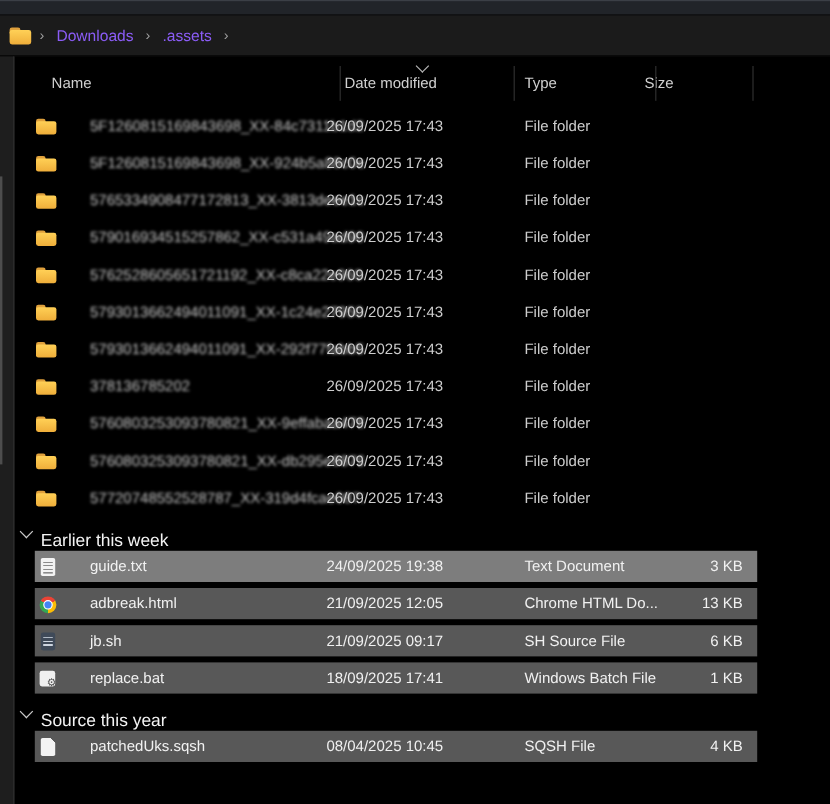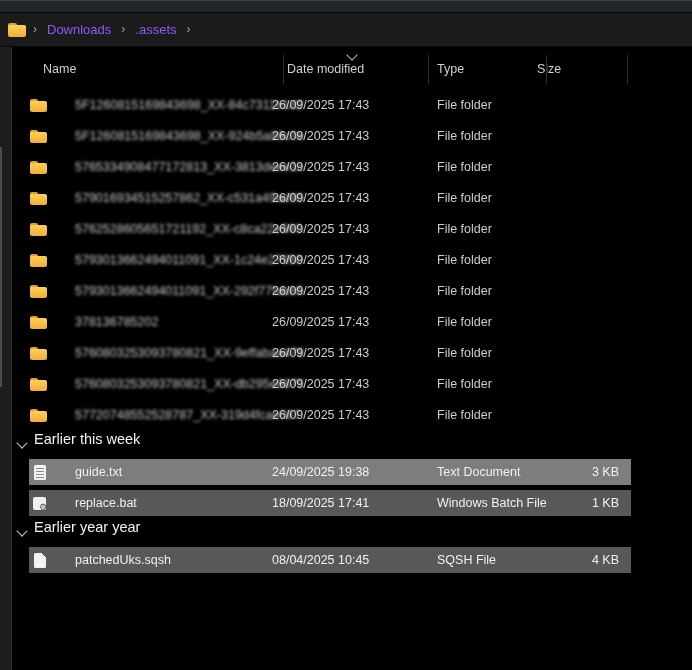--- a/index.html
+++ b/index.html
@@ -71,21 +71,21 @@
   .sh-ico:after{content:"";position:absolute;left:2px;right:2px;top:4px;height:8px;
     background:repeating-linear-gradient(180deg,#cdd5e0 0 1px,transparent 1px 3px);}
 
   .bat-ico{left:21px;top:9px;width:13px;height:13px;background:#f0f0f0;border-radius:2px;}
   .bat-ico:after{content:"\2699";position:absolute;right:-1px;bottom:-2px;font-size:9px;color:#555;}
 
   
   .group{position:relative;height:26px;}
   .group .chev{position:absolute;left:6px;top:8px;width:7px;height:7px;
     border-left:1.5px solid #c9c9c9;border-bottom:1.5px solid #c9c9c9;transform:rotate(-45deg);}
-  .group .glabel{position:absolute;left:22px;top:0;font-size:14.5px;color:#f3f3f3;}
+  .group .glabel{position:absolute;left:22px;top:12px;font-size:14.5px;color:#f3f3f3;}
 </style>
 </head>
 <body>
 
 <div class="window">
 
   <div class="titlebar"></div>
 
   <div class="addressbar">
     <span class="crumb-folder">
@@ -226,30 +226,46 @@
         <span class="selbg"></span>
         <span class="icon page txt-ico"></span>
         <span class="cell c-name">guide.txt</span>
         <span class="cell c-date">24/09/2025 19:38</span>
         <span class="cell c-type">Text Document</span>
         <span class="cell c-size">3 KB</span>
       </div>
 
       <div class="row filerow">
         <span class="selbg"></span>
+        <span class="icon chrome-ico"></span>
+        <span class="cell c-name">adbreak.html</span>
+        <span class="cell c-date">21/09/2025 12:05</span>
+        <span class="cell c-type">Chrome HTML Do...</span>
+        <span class="cell c-size">13 KB</span>
+      </div>
+      <div class="row filerow">
+        <span class="selbg"></span>
+        <span class="icon sh-ico"></span>
+        <span class="cell c-name">jb.sh</span>
+        <span class="cell c-date">21/09/2025 09:17</span>
+        <span class="cell c-type">SH Source File</span>
+        <span class="cell c-size">6 KB</span>
+      </div>
+      <div class="row filerow">
+        <span class="selbg"></span>
         <span class="icon bat-ico"></span>
         <span class="cell c-name">replace.bat</span>
         <span class="cell c-date">18/09/2025 17:41</span>
         <span class="cell c-type">Windows Batch File</span>
         <span class="cell c-size">1 KB</span>
       </div>
 
       <div class="group">
         <span class="chev"></span>
-        <span class="glabel">Earlier year year</span>
+        <span class="glabel">Source this year</span>
       </div>
       <div class="row filerow">
         <span class="selbg"></span>
         <span class="icon page sqsh-ico"></span>
         <span class="cell c-name">patchedUks.sqsh</span>
         <span class="cell c-date">08/04/2025 10:45</span>
         <span class="cell c-type">SQSH File</span>
         <span class="cell c-size">4 KB</span>
       </div>
 

